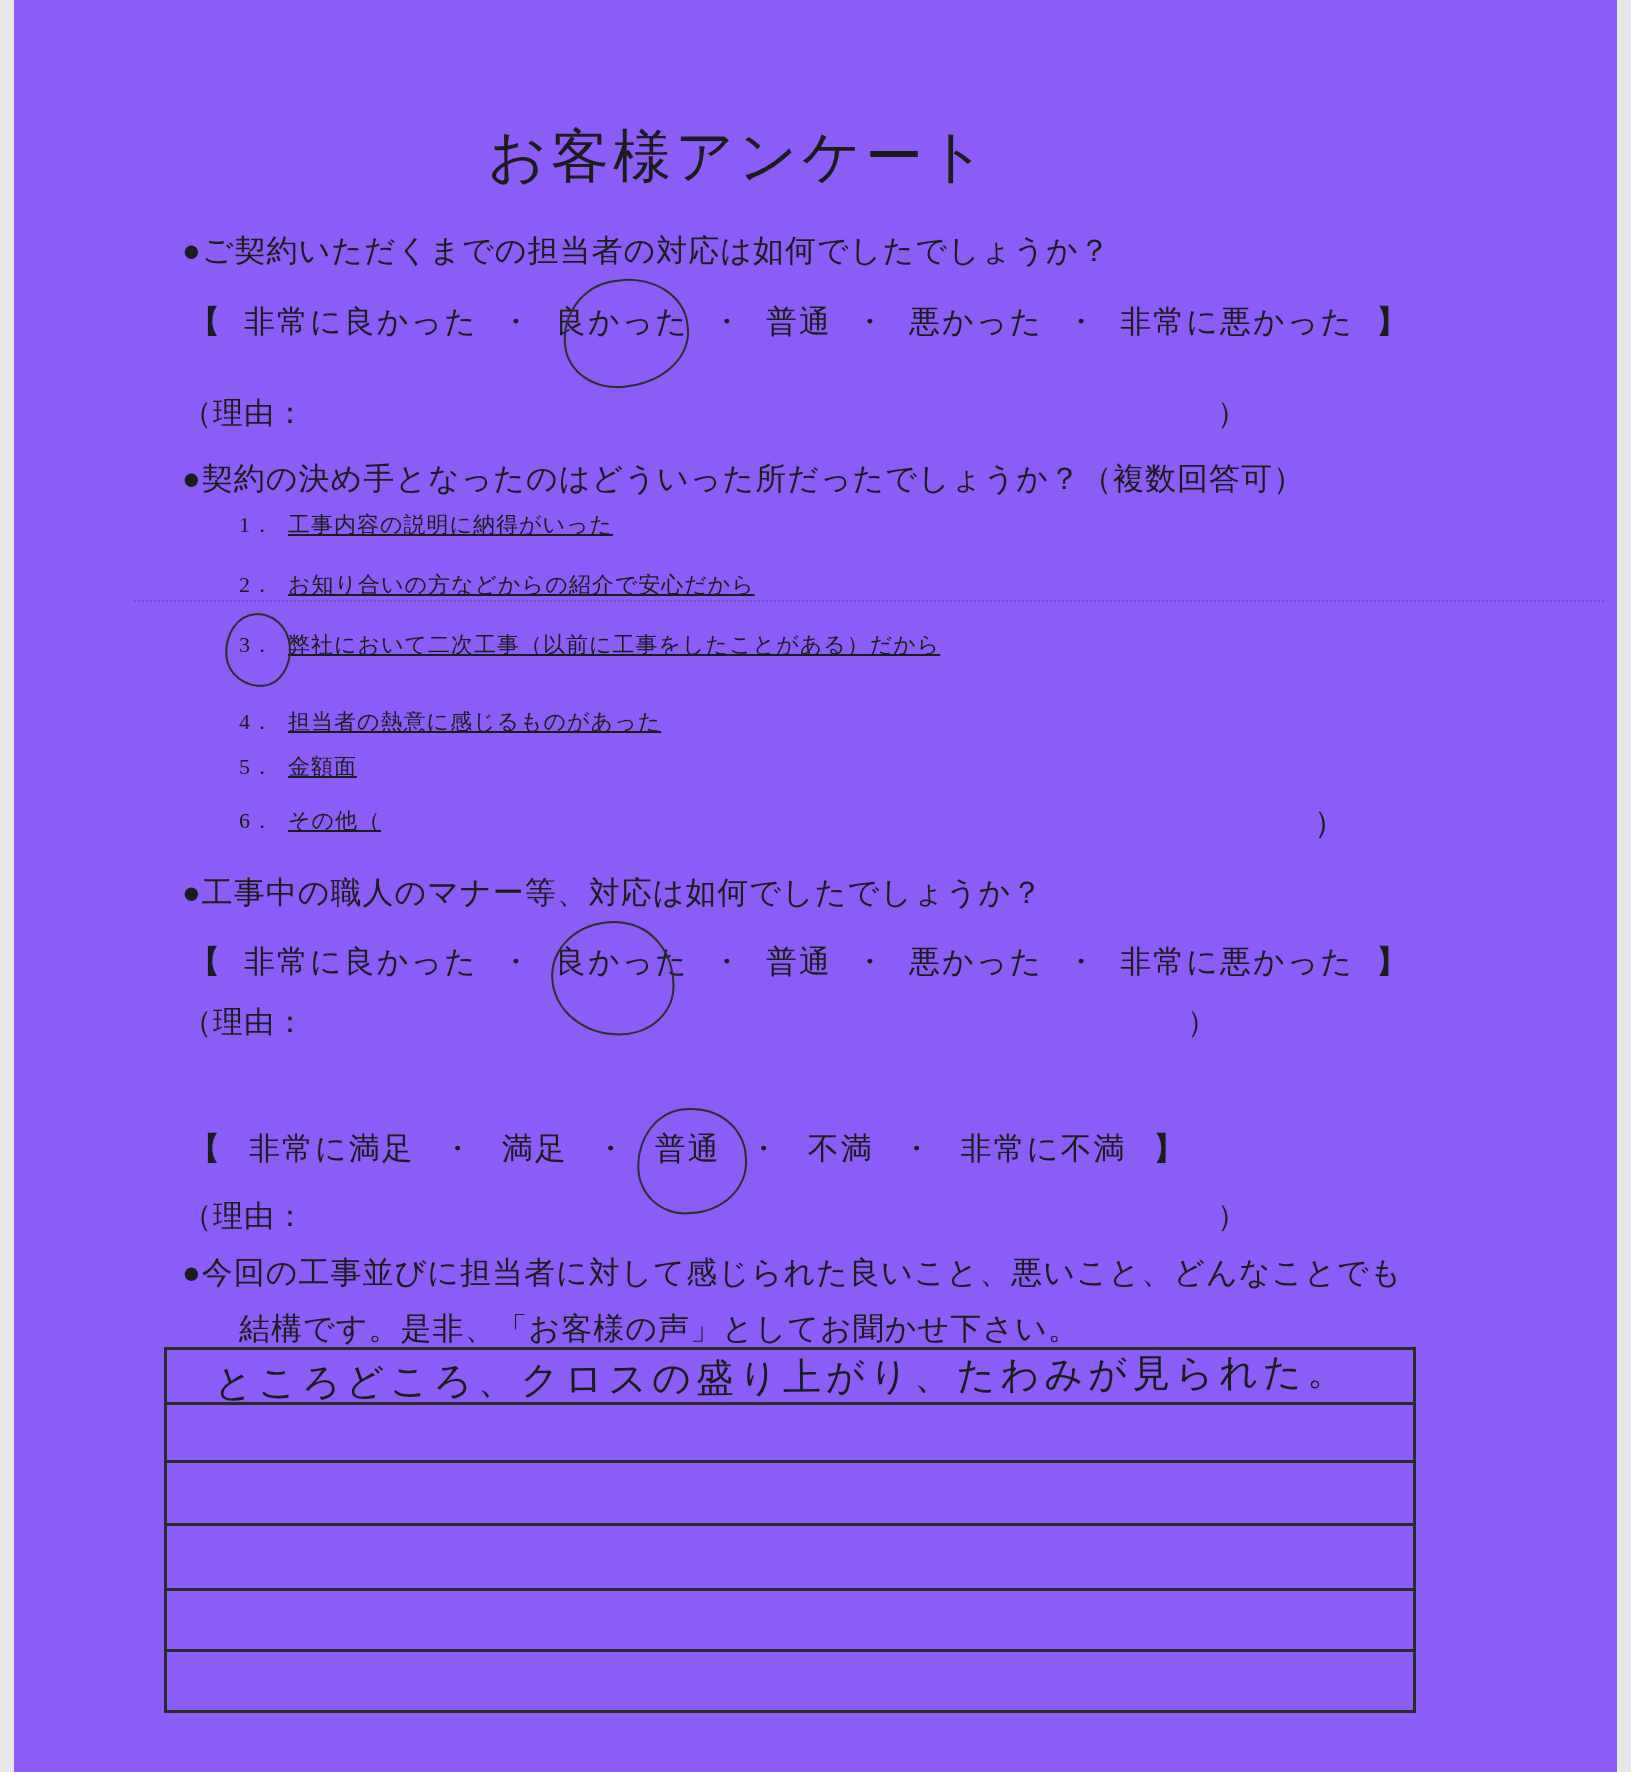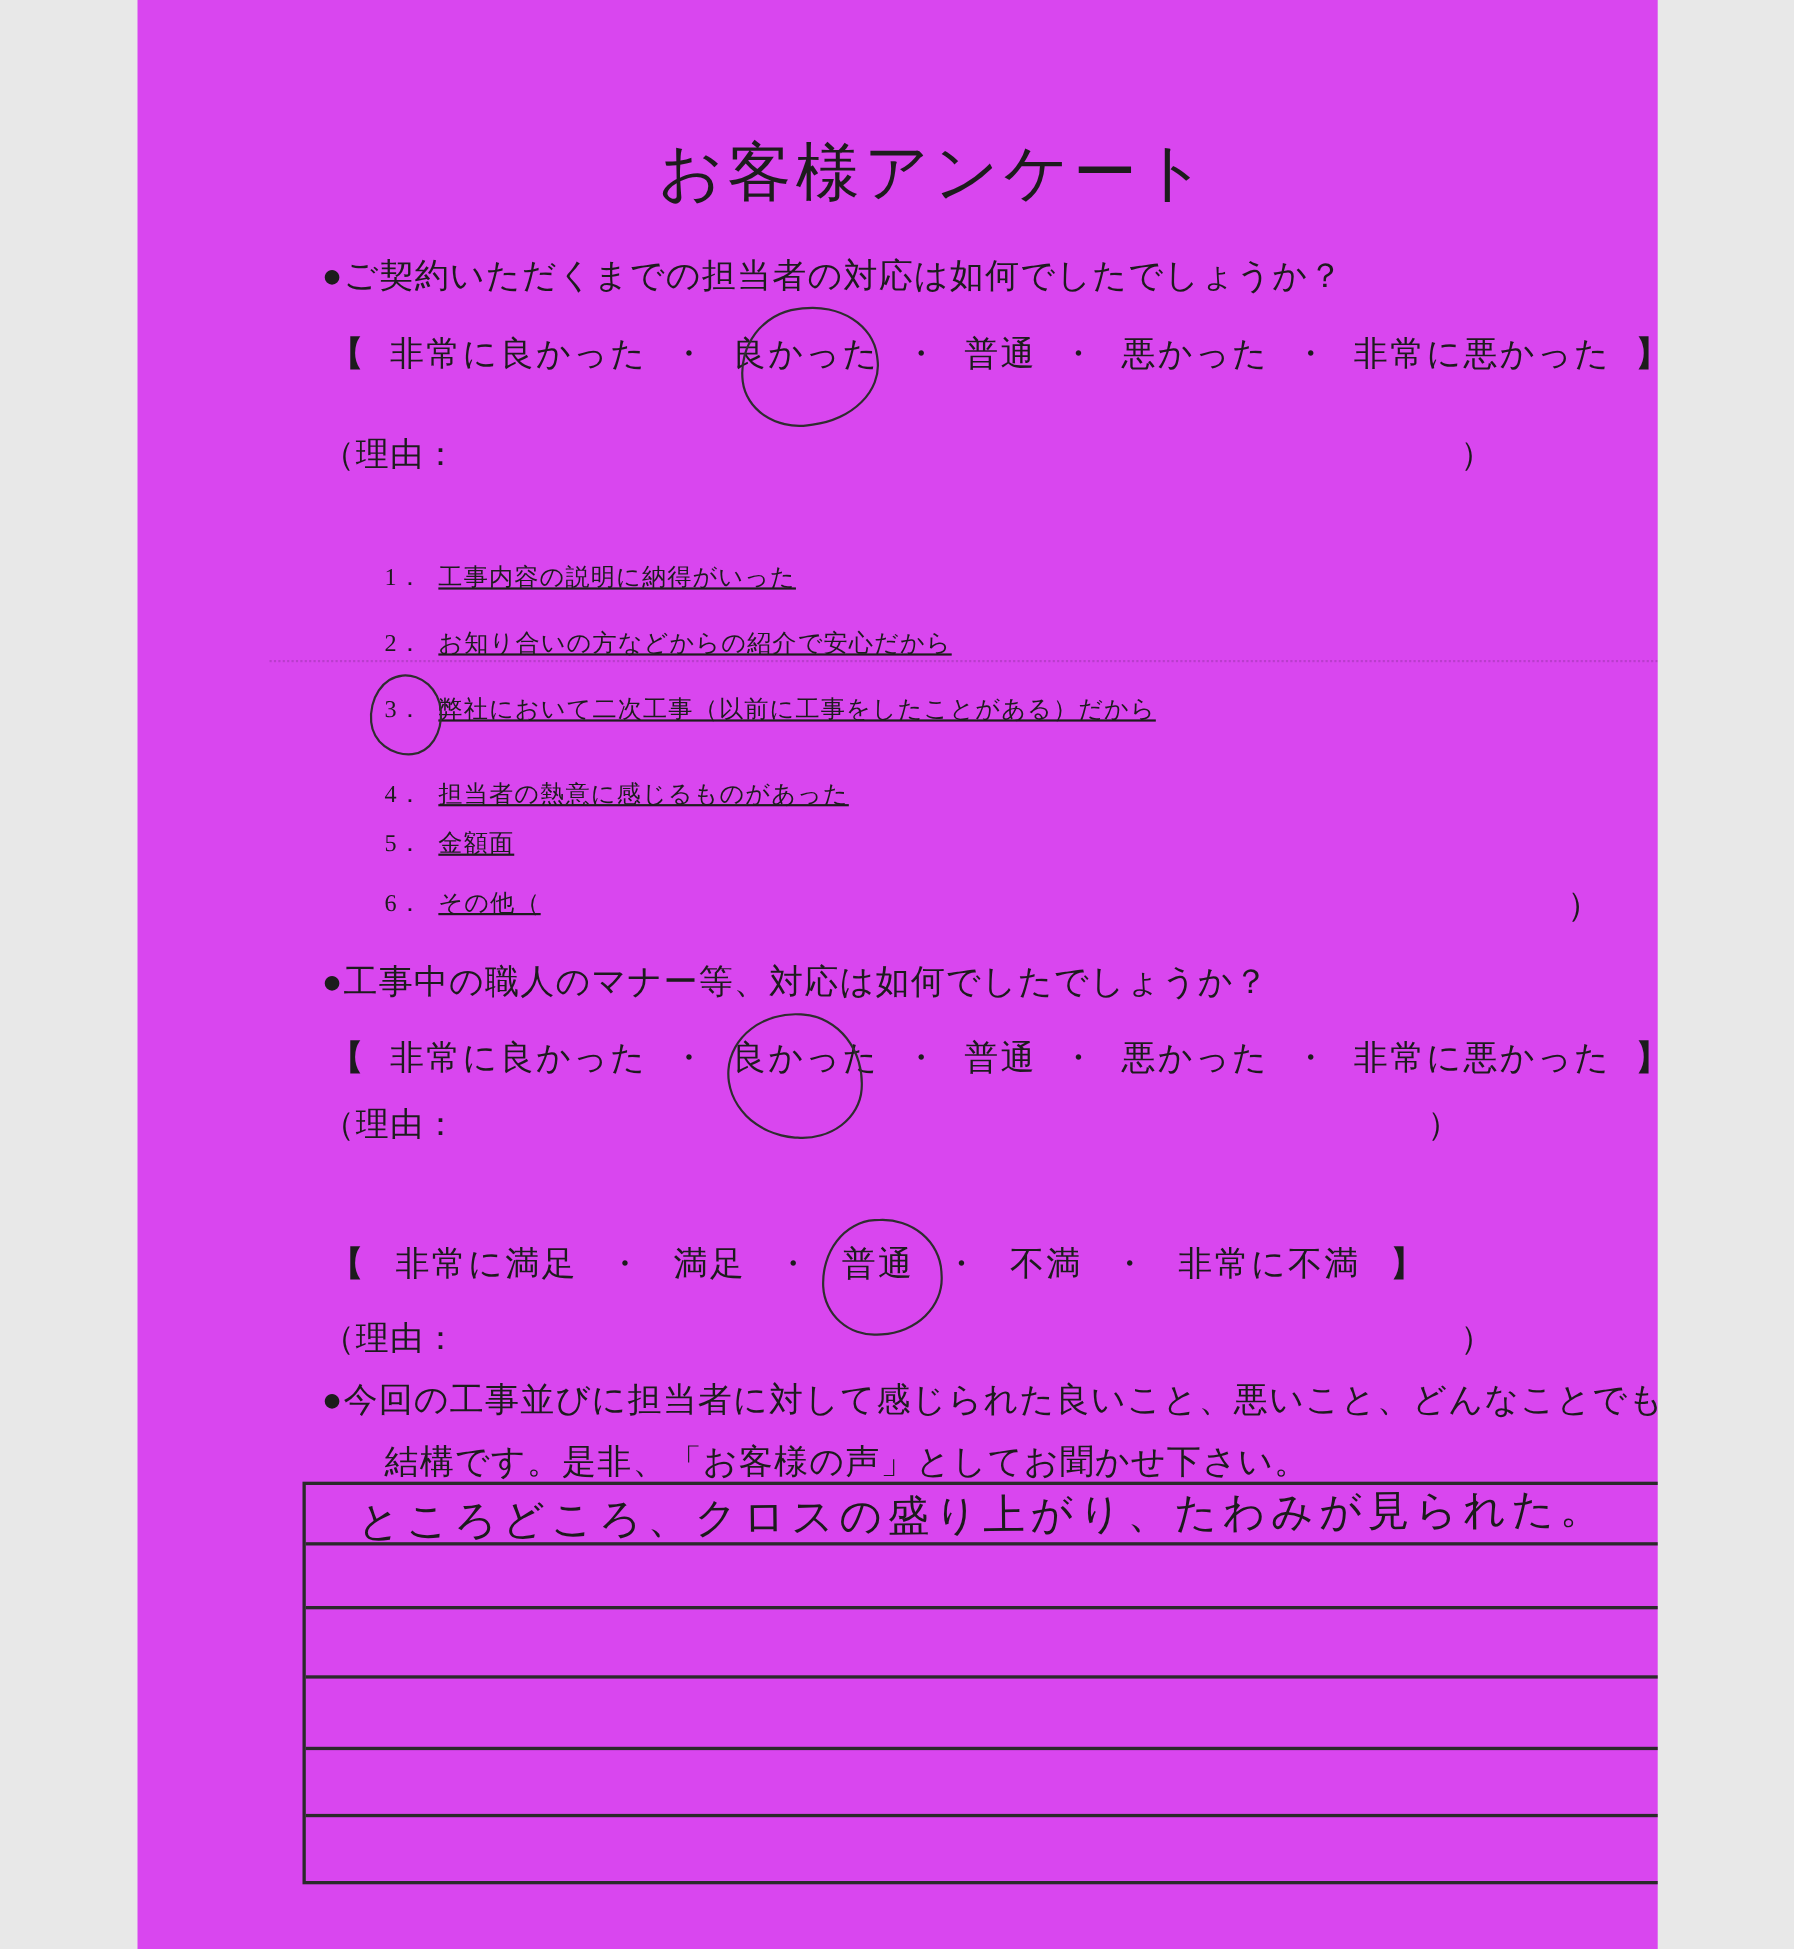--- a/index.html
+++ b/index.html
@@ -1,25 +1,24 @@
 <!DOCTYPE html>
 <html><head>
 <meta charset="utf-8">
 <style>
   html,body { margin:0; padding:0; background:#e8e8e8; }
   .page {
     position: relative;
-    width: 1354px;
+    width: 1603px;
     height: 1772px;
     margin: 0 auto;
-    background: #d946ef;
+    background: #8b5cf6;
     font-family: "Liberation Serif", "DejaVu Serif", serif;
     color: #1c1c1c;
     overflow: hidden;
-    padding-left: 28px;
   }
   .title {
     position: absolute;
     top: 118px; left: 0; width: 1450px;
     text-align: center;
     font-family: "Liberation Sans", "DejaVu Sans", sans-serif;
     font-size: 58px;
     font-weight: 500;
     letter-spacing: 4px;
     margin: 0;
@@ -125,20 +124,21 @@
     <span>・</span>
     <span>非常に悪かった</span>
     <span class="bracket">】</span>
   </div>
 
   <div class="reason" style="top:393px;width:1066px">
     <span>（理由：</span>
     <span>）</span>
   </div>
 
+  <div class="question" style="top:458px">●契約の決め手となったのはどういった所だったでしょうか？（複数回答可）</div>
 
   <div class="item" style="top:510px">
     <span class="item-num">1．</span><span>工事内容の説明に納得がいった</span>
   </div>
   <div class="item" style="top:570px">
     <span class="item-num">2．</span><span>お知り合いの方などからの紹介で安心だから</span>
   </div>
   <div class="item" style="top:630px">
     <span class="item-num">
       <span>3．</span>

